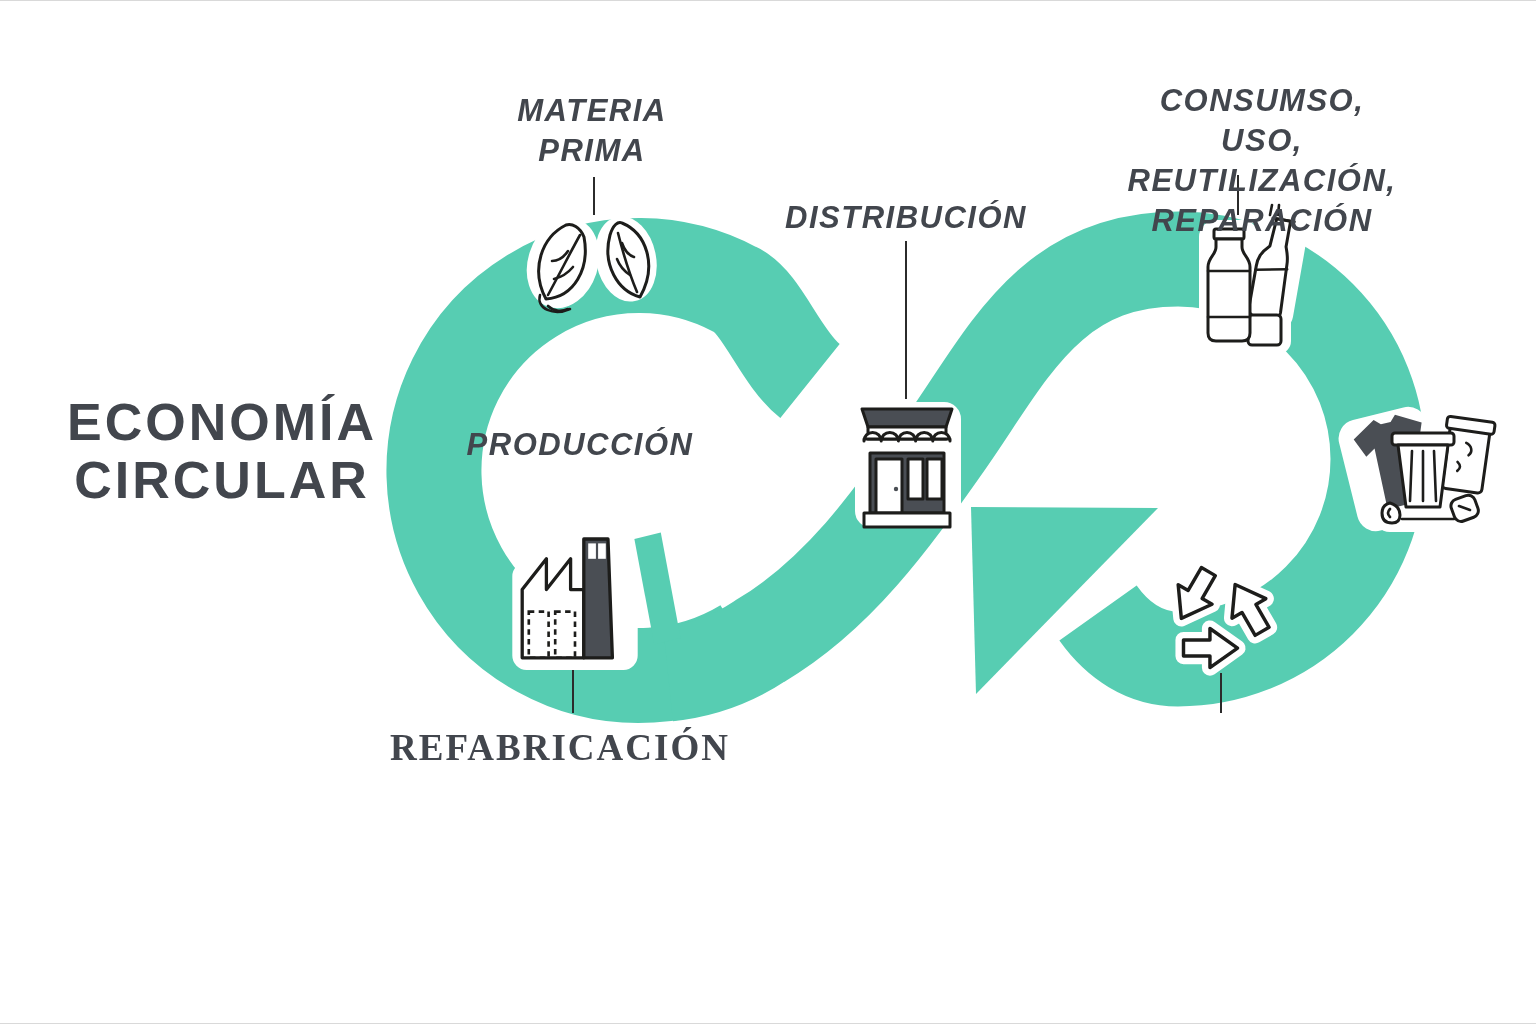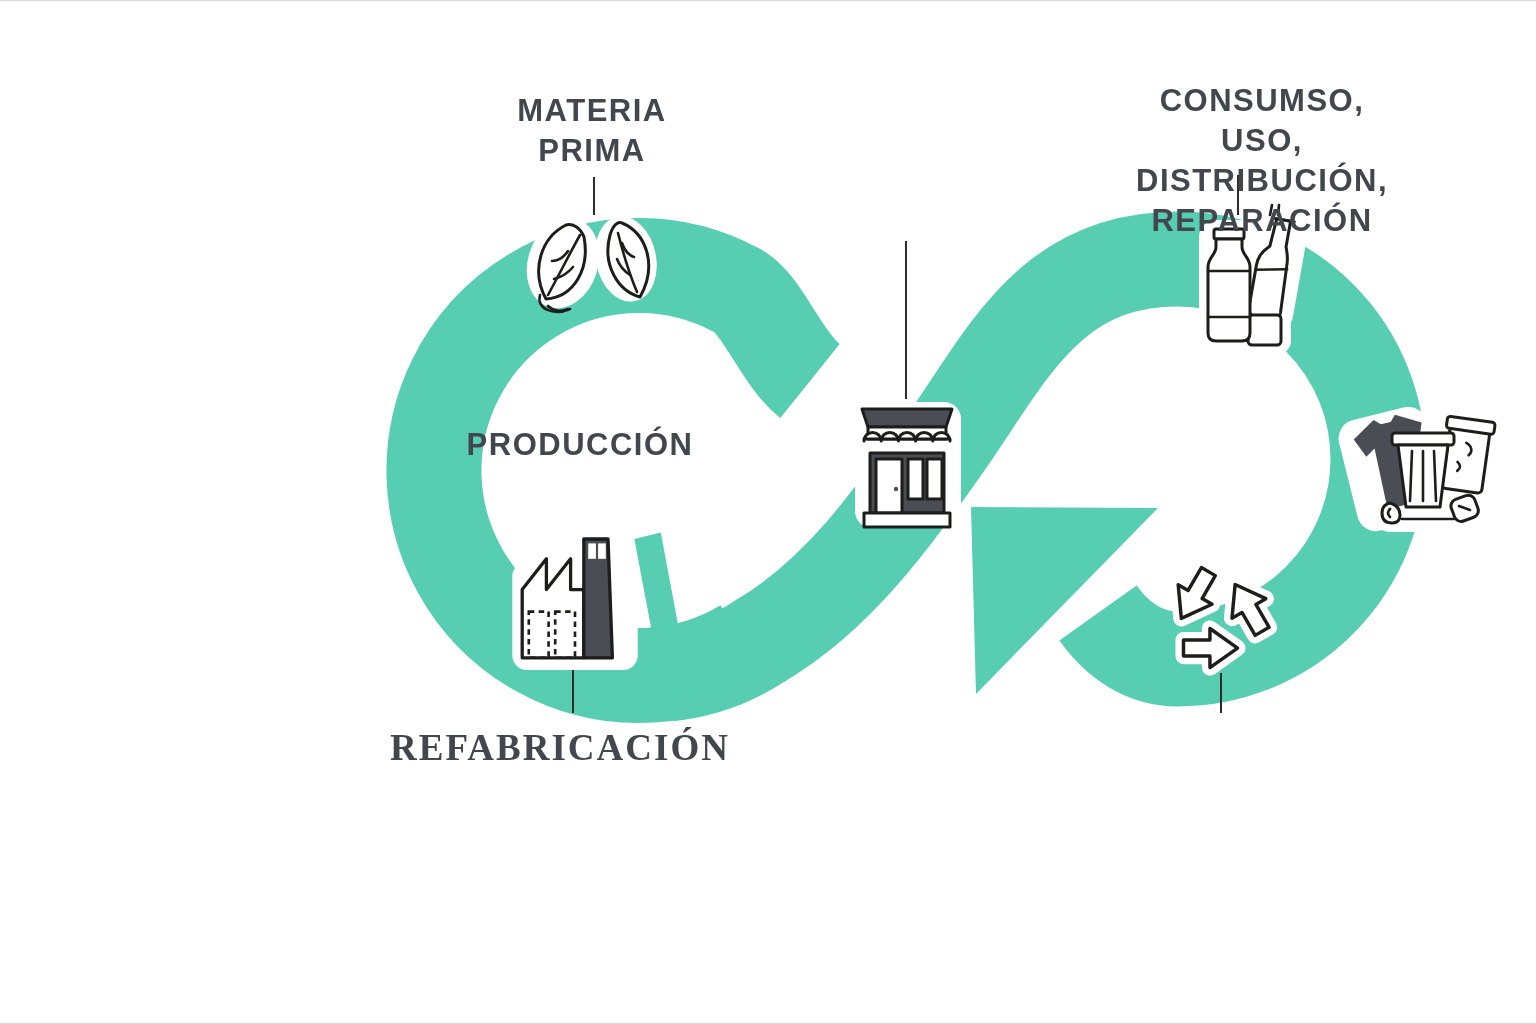--- a/index.html
+++ b/index.html
@@ -6,21 +6,21 @@
   #stage{
     position:relative;width:1536px;height:1024px;overflow:hidden;background:#ffffff;
     border-top:1px solid #d9d9d9;border-bottom:1px solid #d9d9d9;box-sizing:border-box;
     font-family:"Liberation Sans",sans-serif;
   }
   #loop-svg{position:absolute;left:0;top:0;}
   .lbl{
     position:absolute;transform:translateX(-50%);text-align:center;
     font-weight:bold;color:#42464D;white-space:pre-line;line-height:40px;
   }
-  .lbl-mid{font-size:31px;letter-spacing:1.5px;}
+  .lbl-mid{font-size:31px;letter-spacing:1.5px;font-style:italic;}
   .lbl-big{font-size:37px;letter-spacing:2px;line-height:44px;}
   .lbl-title{font-size:52px;letter-spacing:3px;line-height:58px;}
   .halo{fill:#ffffff;stroke:#ffffff;stroke-width:14;stroke-linejoin:round;}
   .ink{stroke:#1d1d1b;stroke-width:3;fill:#ffffff;stroke-linejoin:round;stroke-linecap:round;}
   .ink-line{stroke:#1d1d1b;stroke-width:2.6;fill:none;stroke-linecap:round;}
   .ink-dark{fill:#4A4E54;stroke:#1d1d1b;stroke-width:3;stroke-linejoin:round;}
   .dark-solid{fill:#4A4E54;}
   .dashed{fill:none;stroke:#1d1d1b;stroke-width:2.4;stroke-dasharray:5 4;}
   .connector{stroke:#2b2b2b;stroke-width:2;}
 </style>
@@ -129,27 +129,30 @@
       </defs>
       <use href="#rcy" class="halo" transform="rotate(0) translate(0,27)"></use>
       <use href="#rcy" class="halo" transform="rotate(120) translate(0,27)"></use>
       <use href="#rcy" class="halo" transform="rotate(240) translate(0,27)"></use>
       <use href="#rcy" class="ink" transform="rotate(0) translate(0,27)"></use>
       <use href="#rcy" class="ink" transform="rotate(120) translate(0,27)"></use>
       <use href="#rcy" class="ink" transform="rotate(240) translate(0,27)"></use>
     </g>
   </svg>
 
+  <div class="lbl lbl-title" style="left:222px;top:392px;">ECONOMÍA
+CIRCULAR</div>
 
   <div class="lbl lbl-mid" style="left:592px;top:90px;">MATERIA
 PRIMA</div>
 
+  <div class="lbl lbl-mid" style="left:906px;top:197px;">DISTRIBUCIÓN</div>
 
   <div class="lbl lbl-mid" style="left:1262px;top:80px;">CONSUMSO,
-USO, DISTRIBUCIÓN,
+USO, REUTILIZACIÓN,
 REPARACIÓN</div>
 
   <div class="lbl lbl-mid" style="left:580px;top:424px;">PRODUCCIÓN</div>
 
 
   <div class="lbl lbl-big" style="left:560px;top:725px;font-family:Liberation Serif, serif;">REFABRICACIÓN</div>
 
 </div>
 
 </body></html>

